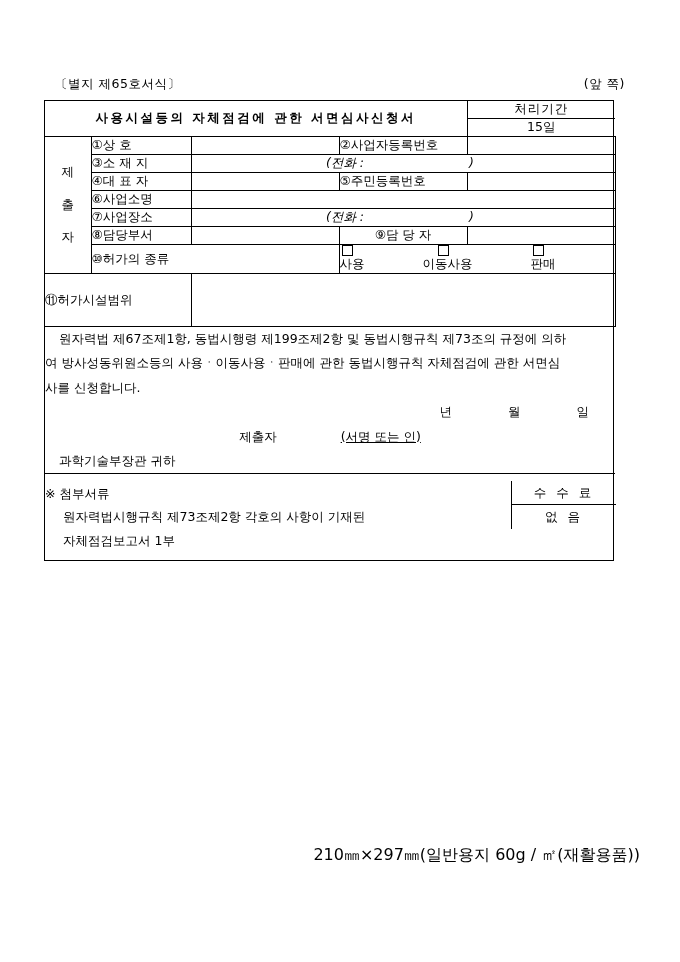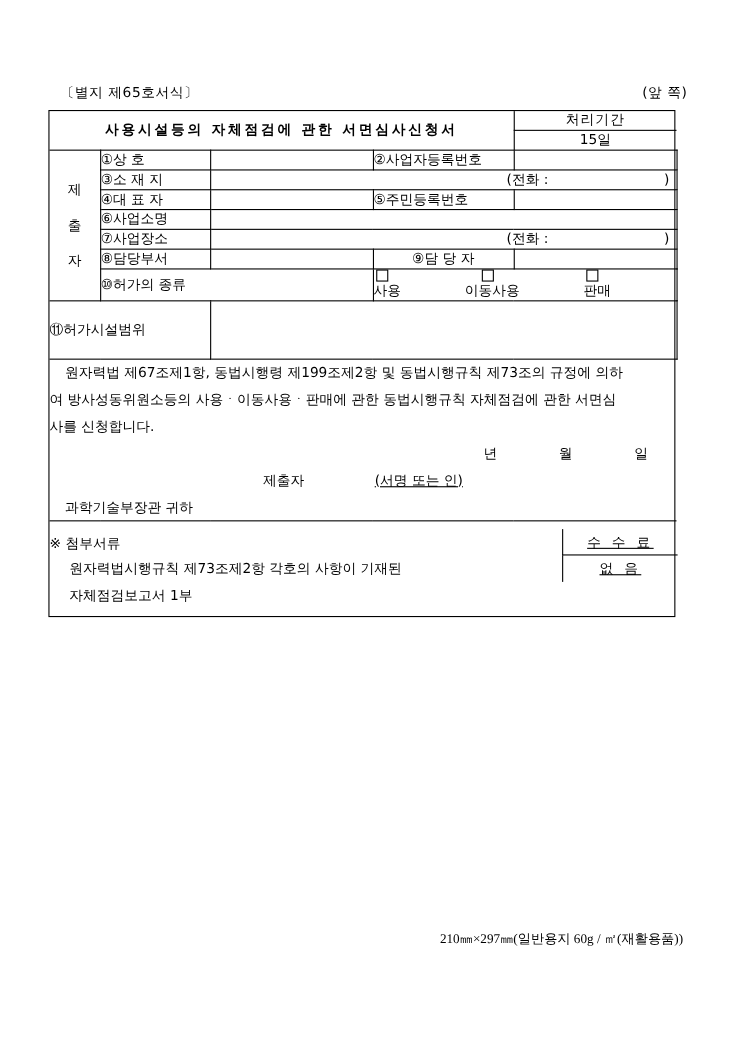--- a/index.html
+++ b/index.html
@@ -89,22 +89,23 @@
     padding: 9px 6px 9px 10px;
     font-size: 12.5px;
     white-space: nowrap;
   }
   .val {
     padding: 9px 10px;
     font-size: 12.5px;
   }
   .tel-line {
     display: flex;
-    justify-content: flex-end;
+    justify-content: center;
     padding-right: 6px;
+    font-style: italic;
   }
   .tel-line .tel {
     margin-right: 105px;
   }
   .perm-kind {
     padding: 11px 10px;
   }
   .checks {
     display: flex;
     align-items: center;
@@ -164,44 +165,42 @@
     top: -1px;
     width: 105px;
     border-collapse: collapse;
   }
   .fee-table td {
     border: 1px solid #000;
     text-align: center;
     font-size: 12.5px;
     padding: 4px 0;
     letter-spacing: 3px;
-    text-decoration: underline;
   }
   .fee-table td.fee-top { border-top: none; border-right: none; }
   .fee-table td.fee-bot { border-right: none; border-bottom: none; }
   .attach-cell {
     border-left: none !important;
     border-right: none !important;
     border-bottom: none !important;
     padding: 26px 26px 22px 26px;
     font-size: 12.5px;
     line-height: 1.9;
     height: 86px;
     vertical-align: top;
   }
   .attach-cell .a1 { margin: 0; }
   .attach-cell .a2 { margin: 0; padding-left: 18px; }
   .footer-note {
     position: absolute;
-    left: 51px;
+    left: 70px;
     top: 845px;
     width: 570px;
     text-align: right;
-    font-size: 12px;
-    font-family: Liberation Serif, serif;
+    font-size: 16px;
   }
 </style>
 </head>
 <body>
 
 <div class="page">
 
   <div class="header-row">
     <span>〔별지 제65호서식〕</span>
     <span>(앞 쪽)</span>

